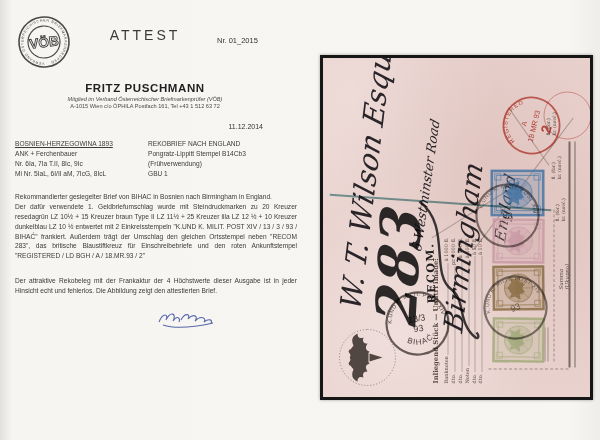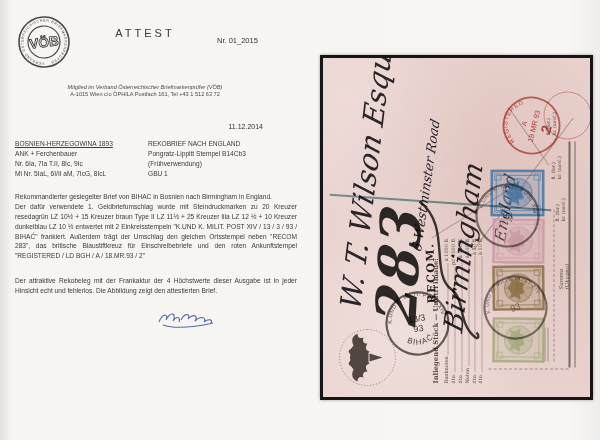--- a/index.html
+++ b/index.html
@@ -1,21 +1,21 @@
 <!DOCTYPE html>
 <html><head>
 <meta charset="utf-8">
 <style>
   html,body{margin:0;padding:0;background:#e7e5e2;}
   .page{position:relative;width:600px;height:440px;overflow:hidden;
         background:linear-gradient(90deg,#e3e1de 0,#f6f5f2 12px,#f7f6f3 570px,#efedea 600px);
         font-family:"Liberation Sans",sans-serif;color:#3b3b3b;}
   .abs{position:absolute;}
   
-  .attest{left:0;top:27;width:290;text-align:center;font-size:11px;letter-spacing:3px;color:#3a3a3a;}
+  .attest{left:0;top:27;width:290;text-align:center;font-size:14px;letter-spacing:3px;color:#3a3a3a;}
   .cert-no{left:217px;top:36px;font-size:7.5px;color:#333;}
   .name-block{left:0;top:82px;width:290px;text-align:center;}
   .name{font-size:11.5px;font-weight:bold;letter-spacing:.6px;color:#1f1f1f;}
   .name-sub{font-size:5.6px;font-style:italic;color:#4a4a4a;margin-top:1.5px;}
   .name-addr{font-size:5.6px;color:#4a4a4a;margin-top:1px;}
   .date{left:0;top:123px;width:263px;text-align:right;font-size:7px;color:#333;}
   .refs{left:15px;top:139px;width:283px;display:flex;font-size:6.6px;line-height:1.5;color:#3b3b3b;}
   .ref-left{width:133px;}
   .ref-right{flex:1;}
   .ref-title{text-decoration:underline;}
@@ -78,20 +78,21 @@
         <textPath href="#logoring" startOffset="2">VERBAND ÖSTERREICHISCHER BRIEFMARKENPRÜFER</textPath>
       </text>
       <text x="28" y="33" text-anchor="middle" font-family="Liberation Sans, sans-serif" font-weight="bold" font-size="13.5" fill="none" stroke="#3e3e3e" stroke-width="0.9">VÖB</text>
     </svg>
   </div>
 
   <div class="abs attest" style="left:0;top:27px;width:290px;">ATTEST</div>
   <div class="abs cert-no">Nr. 01_2015</div>
 
   <div class="abs name-block">
+    <div class="name">FRITZ PUSCHMANN</div>
     <div class="name-sub">Mitglied im Verband Österreichischer Briefmarkenprüfer (VÖB)</div>
     <div class="name-addr">A-1015 Wien c/o ÖPHILA Postfach 161, Tel +43 1 512 63 72</div>
   </div>
 
   <div class="abs date">11.12.2014</div>
 
   <div class="abs refs">
     <div class="ref-left">
       <div class="ref-title">BOSNIEN-HERZEGOWINA 1893</div>
       <div>ANK + Ferchenbauer</div>

